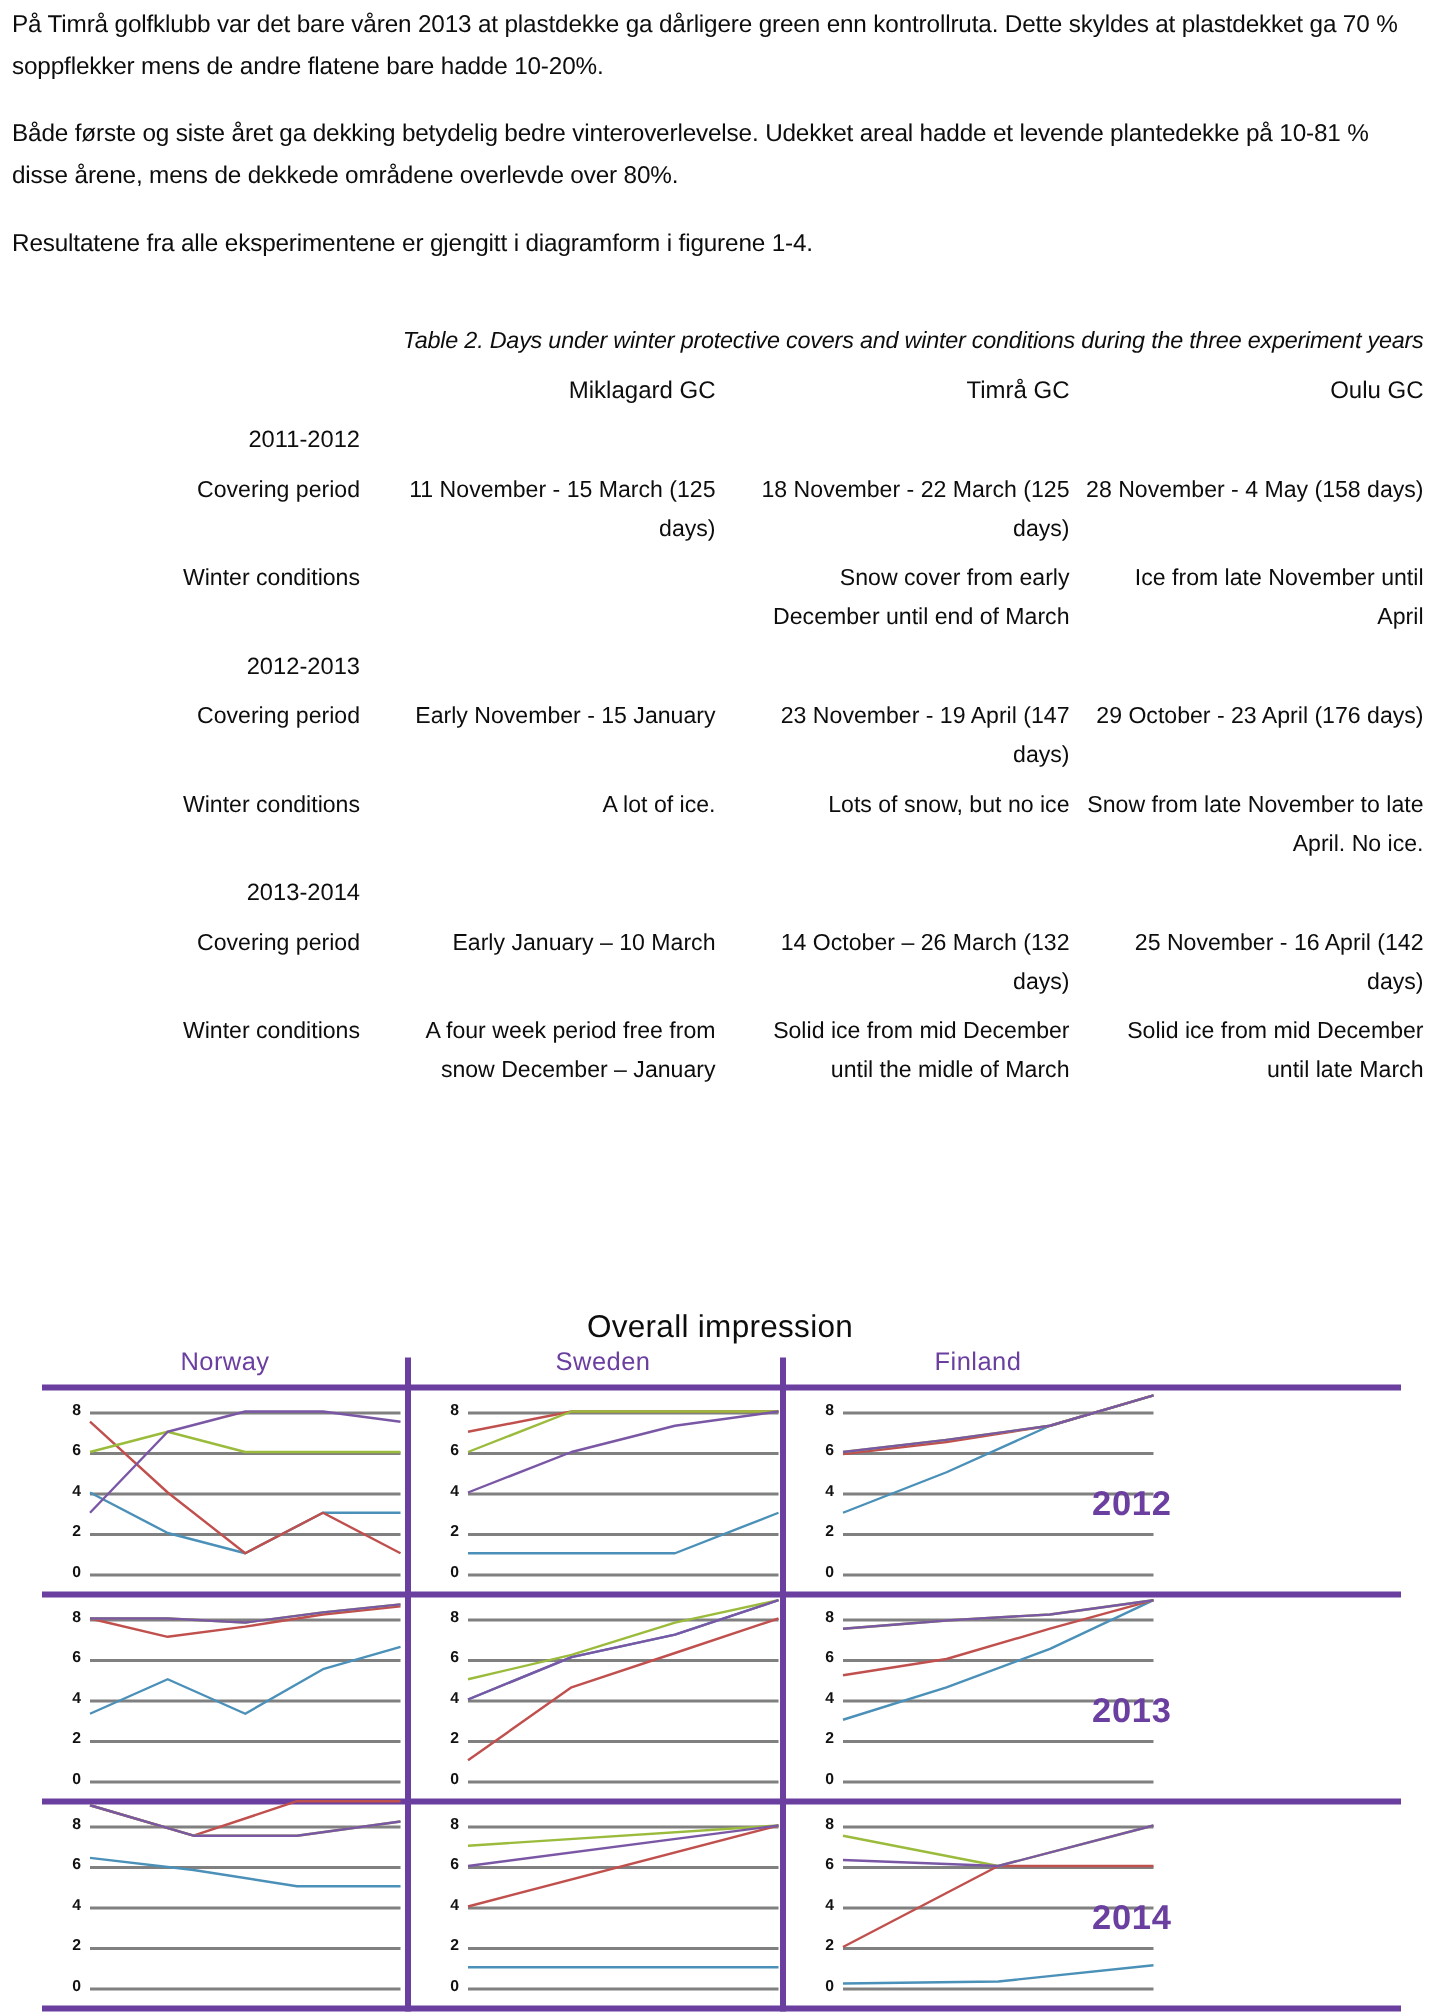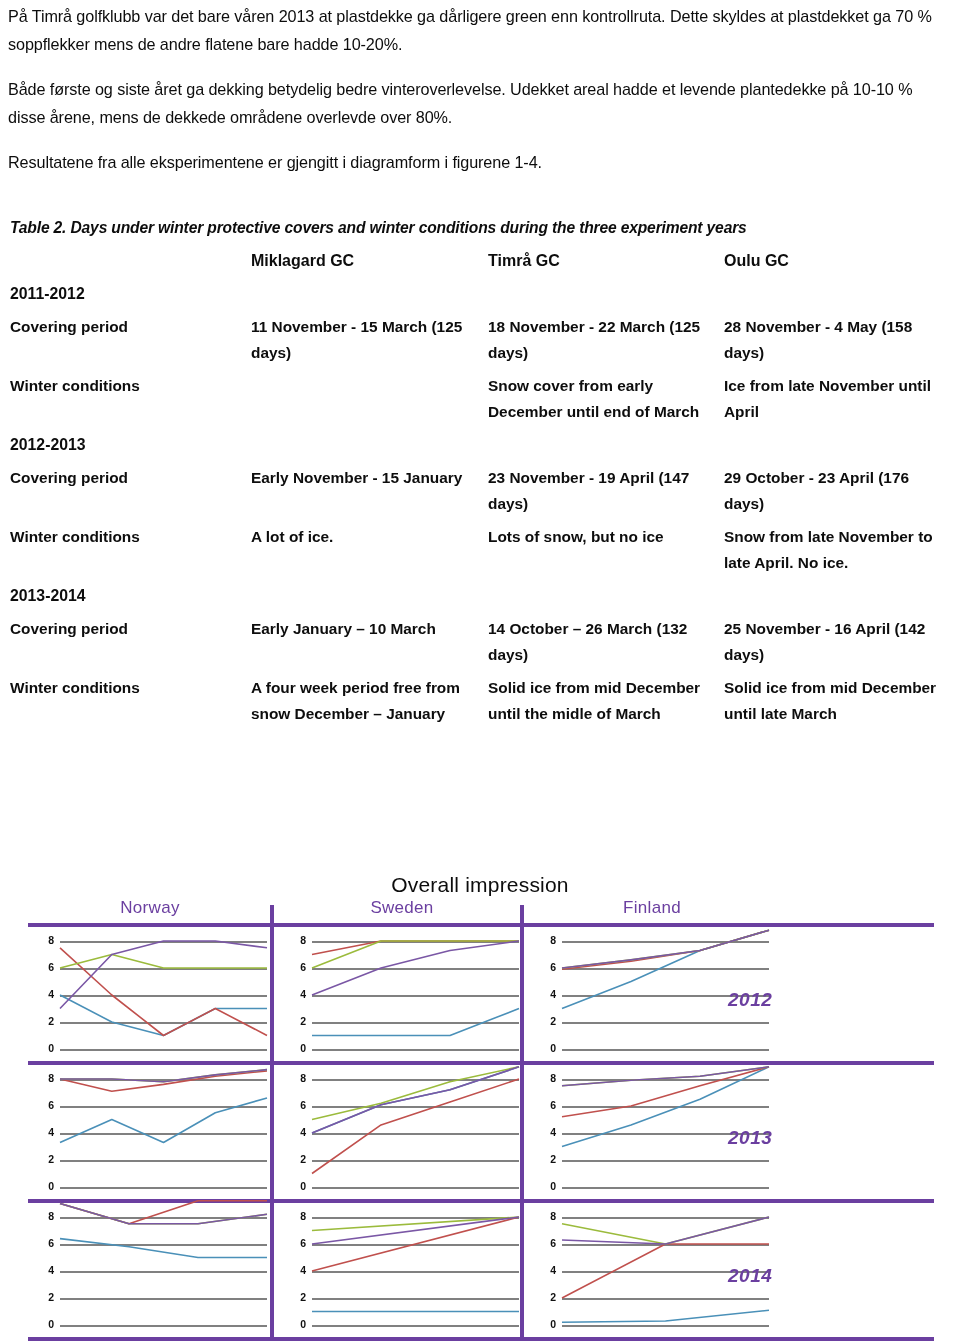--- a/index.html
+++ b/index.html
@@ -45,22 +45,22 @@
     border-collapse: collapse;
     table-layout: fixed;
     font-size: 15.4px;
     color: #0d0d0d;
   }
   table.t2 td, table.t2 th {
     vertical-align: top;
     padding: 3px 5px 4px 6px;
     border: none;
     line-height: 26px;
-    text-align: left;
-    font-weight: bold;
+    text-align: right;
+    font-weight: normal;
   }
   .outer-top    { border-top: 2.4px solid #000; }
   .outer-bottom { border-bottom: 2.4px solid #000; }
   .bd-l  { border-left: 1.2px solid #000; }
   .bd-r  { border-right: 1.2px solid #000; }
   .bd-b  { border-bottom: 1.2px solid #000; }
   .bd-b2 { border-bottom: 2.2px solid #000; }
 
   .caption-cell {
     font-style: italic;
@@ -148,25 +148,24 @@
     left: 8px;
     width: 16px;
     text-align: right;
     font-size: 10.5px;
     font-weight: bold;
     color: #111;
     transform: translateY(-7px);
   }
   .yearlabel {
     position: absolute;
-    font-size: 19px;
+    font-size: 23px;
     font-weight: bold;
     color: #6b3fa0;
     letter-spacing: 0.5px;
-    font-style: italic;
   }
   svg.lines {
     position: absolute;
     left: 0; top: 0;
     width: 240px;
     height: 138px;
     overflow: visible;
   }
 
   
@@ -188,21 +187,21 @@
     vertical-align: 3px;
     margin-right: 5px;
   }
   .lg-label { color: #0d0d0d; }
 </style>
 </head>
 <body>
 
 <div id="prose">
   <p class="para">På Timrå golfklubb var det bare våren 2013 at plastdekke ga dårligere green enn kontrollruta. Dette skyldes at plastdekket ga 70 % soppflekker mens de andre flatene bare hadde 10-20%.</p>
-  <p class="para">Både første og siste året ga dekking betydelig bedre vinteroverlevelse. Udekket areal hadde et levende plantedekke på 10-10 % disse årene, mens de dekkede områdene overlevde over 80%.</p>
+  <p class="para">Både første og siste året ga dekking betydelig bedre vinteroverlevelse. Udekket areal hadde et levende plantedekke på 10-81 % disse årene, mens de dekkede områdene overlevde over 80%.</p>
   <p class="para">Resultatene fra alle eksperimentene er gjengitt i diagramform i figurene 1-4.</p>
 </div>
 
 <div id="table-wrap">
   <table class="t2">
     <colgroup>
       <col class="c0">
         <col class="c1">
         <col class="c2">
         <col class="c3">

